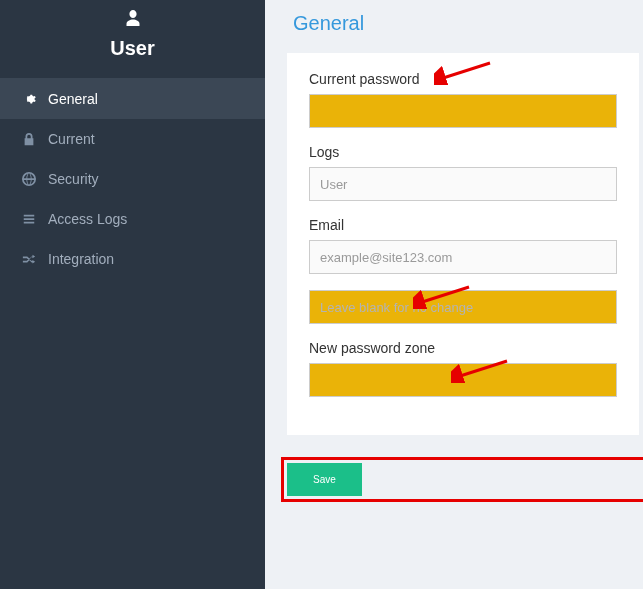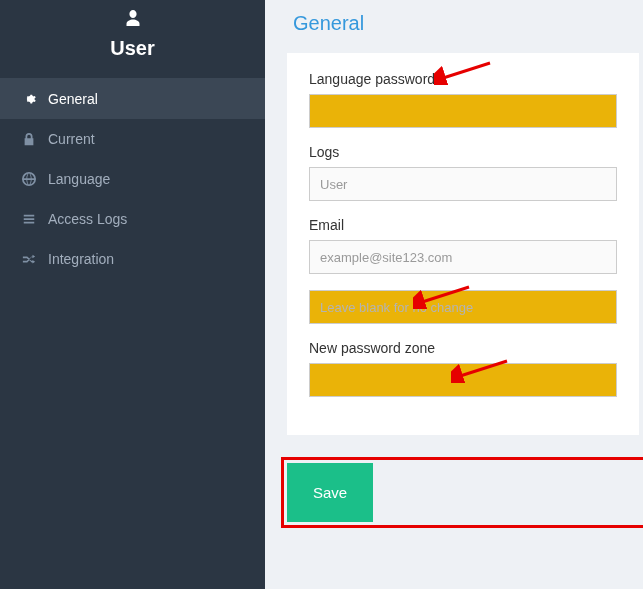--- a/index.html
+++ b/index.html
@@ -22,21 +22,21 @@
   .main { flex: 1; background: #eef1f5; display: flex; flex-direction: column; padding: 0 0 0 0; }
   .page-title { color: #3598dc; font-size: 20px; font-weight: 400; padding: 12px 28px 8px 28px; }
   .panel { background: #fff; margin: 10px 0 0 22px; padding: 18px 22px 22px 22px; width: 352px; position: relative; }
   .form-group { margin-bottom: 16px; }
   .form-label { display: block; font-size: 14px; color: #333; margin-bottom: 7px; }
   .form-input { width: 100%; height: 34px; border: 1px solid #ccc; padding: 6px 10px; font-size: 13px; color: #555; background: #eab308; }
   .form-input.readonly { background: #fafafa; color: #9a9a9a; }
   .form-input::placeholder { color: #b3b3b3; }
 
   .save-wrap { margin: 28px 0 0 22px; position: relative; display: inline-block; }
-  .save-button { background: #1bbf89; color: #fff; border: none; padding: 21px 26px; font-size: 15px; cursor: pointer; }
+  .save-button { background: #1bbf89; color: #fff; border: none; padding: 11px 26px; font-size: 10px; cursor: pointer; }
   .annot-box { position: absolute; inset: -6px; border: 3px solid #e60000; pointer-events: none; }
 
   .arrow { position: absolute; pointer-events: none; }
   .arrow svg { display: block; }
 
   .icon svg { width: 14px; height: 14px; display: block; }
 </style>
 </head>
 <body>
 
@@ -65,21 +65,21 @@
           </svg>
       </span>
       <span>Current</span>
     </li>
     <li class="sidebar-item">
       <span class="icon">
         <svg viewBox="0 0 16 16" fill="currentColor">
             <path d="M8 0a8 8 0 1 0 0 16A8 8 0 0 0 8 0zm5.9 7H11c-.1-2-.7-3.8-1.5-5 2.2.7 3.9 2.6 4.4 5zM8 1.5c1 1 1.9 2.9 2 5.5H6c.1-2.6 1-4.5 2-5.5zM2.1 7c.5-2.4 2.2-4.3 4.4-5-.8 1.2-1.4 3-1.5 5H2.1zm0 2H5c.1 2 .7 3.8 1.5 5-2.2-.7-3.9-2.6-4.4-5zM8 14.5c-1-1-1.9-2.9-2-5.5h4c-.1 2.6-1 4.5-2 5.5zM9.5 14c.8-1.2 1.4-3 1.5-5h2.9c-.5 2.4-2.2 4.3-4.4 5z"></path>
           </svg>
       </span>
-      <span>Language</span>
+      <span>Security</span>
     </li>
     <li class="sidebar-item">
       <span class="icon">
         <svg viewBox="0 0 16 16" fill="currentColor">
             <path d="M2 3h12v2H2V3zm0 4h12v2H2V7zm0 4h12v2H2v-2z"></path>
           </svg>
       </span>
       <span>Access Logs</span>
     </li>
     <li class="sidebar-item">
@@ -92,21 +92,21 @@
     </li>
   </ul>
 </nav>
 
 <main class="main">
   <h1 class="page-title">General</h1>
 
   <section class="panel">
 
     <div class="form-group">
-      <label class="form-label">Language password</label>
+      <label class="form-label">Current password</label>
       <input type="password" class="form-input" value="" style="">
     </div>
 
     <div class="form-group">
       <label class="form-label">Logs</label>
       <input type="text" class="form-input readonly" value="User" style="">
     </div>
 
     <div class="form-group">
       <label class="form-label">Email</label>

